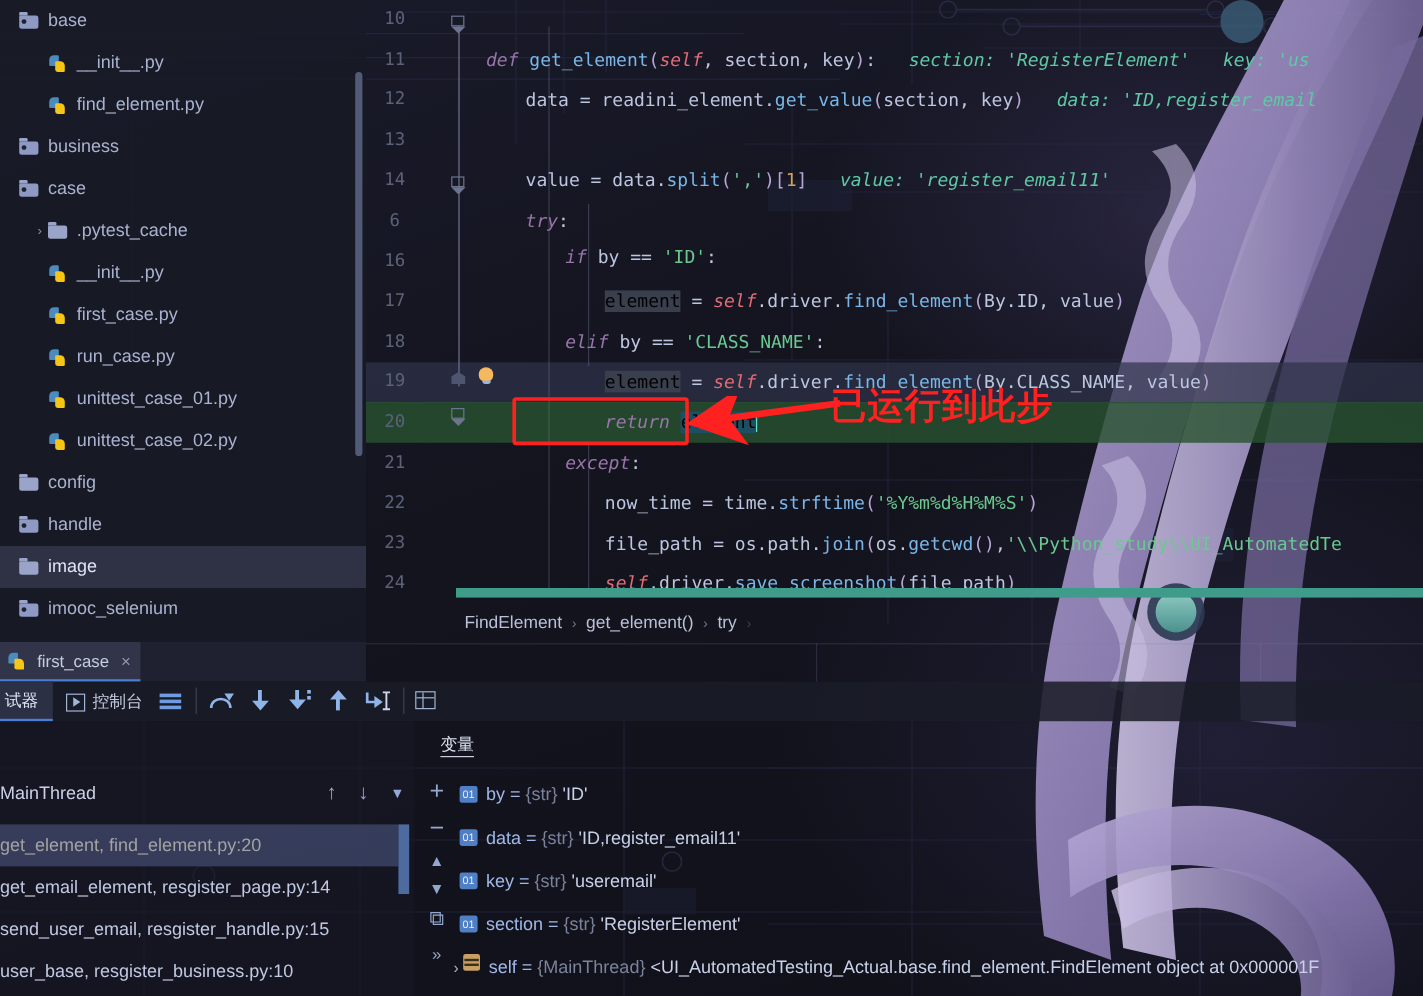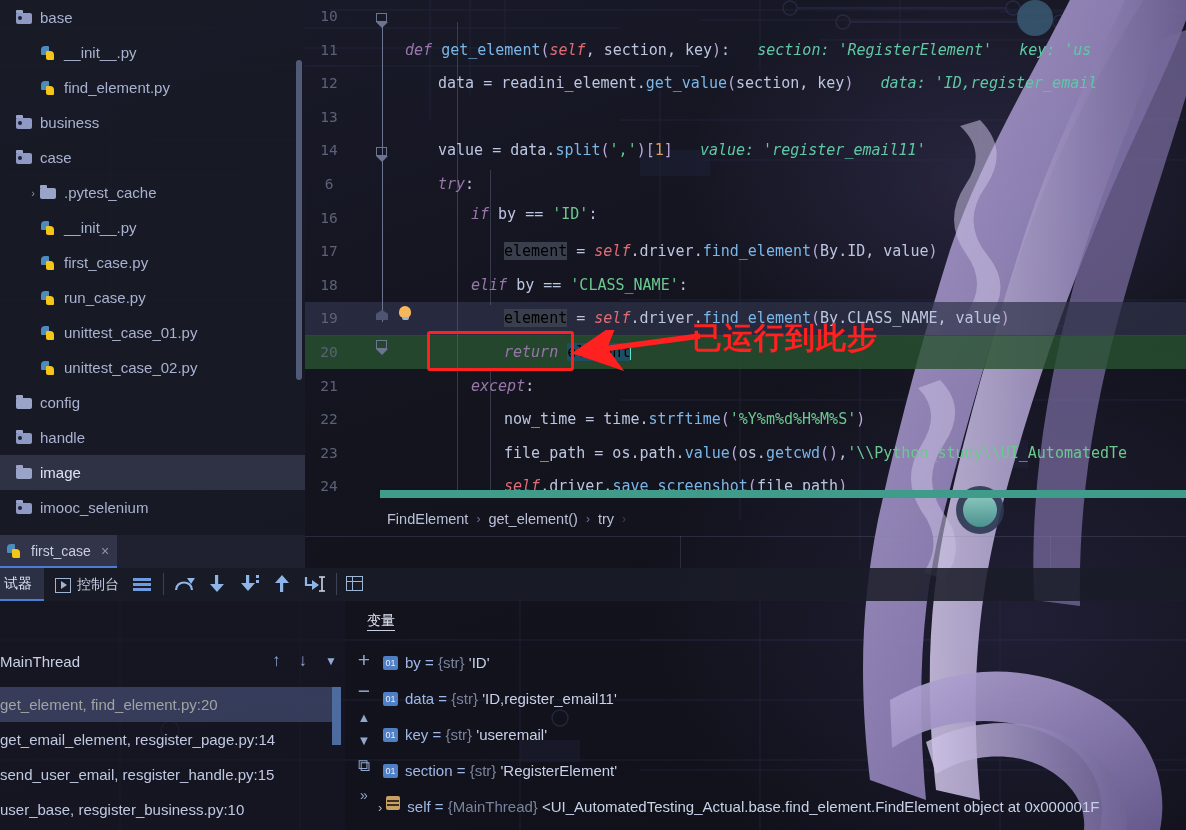--- a/index.html
+++ b/index.html
@@ -553,21 +553,21 @@
     <div class="code-line" style="top:302.4px;">
       <span class="code-txt" style="left:199px;"><span class="kw">return</span> <span class="sel-blue">element</span><span class="caret"></span></span>
     </div>
     <div class="code-line" style="top:336px;">
       <span class="code-txt" style="left:166px;"><span class="kw">except</span><span class="id">:</span></span>
     </div>
     <div class="code-line" style="top:369.6px;">
       <span class="code-txt" style="left:199px;"><span class="id">now_time = time.</span><span class="fn">strftime</span><span class="par">(</span><span class="str">'%Y%m%d%H%M%S'</span><span class="par">)</span></span>
     </div>
     <div class="code-line" style="top:403.2px;">
-      <span class="code-txt" style="left:199px;"><span class="id">file_path = os.path.</span><span class="fn">value</span><span class="par">(</span><span class="id">os.</span><span class="fn">getcwd</span><span class="par">()</span><span class="id">,</span><span class="str">'\\Python_study\\UI_AutomatedTe</span></span>
+      <span class="code-txt" style="left:199px;"><span class="id">file_path = os.path.</span><span class="fn">join</span><span class="par">(</span><span class="id">os.</span><span class="fn">getcwd</span><span class="par">()</span><span class="id">,</span><span class="str">'\\Python_study\\UI_AutomatedTe</span></span>
     </div>
     <div class="code-line" style="top:436.8px;">
       <span class="code-txt" style="left:199px;"><span class="self">self</span><span class="id">.driver.</span><span class="fn">save_screenshot</span><span class="par">(</span><span class="id">file_path</span><span class="par">)</span></span>
     </div>
     <div class="code-line" style="top:470.4px;">
       
     </div>
   </div>
 
   <div class="teal-bar"></div>

